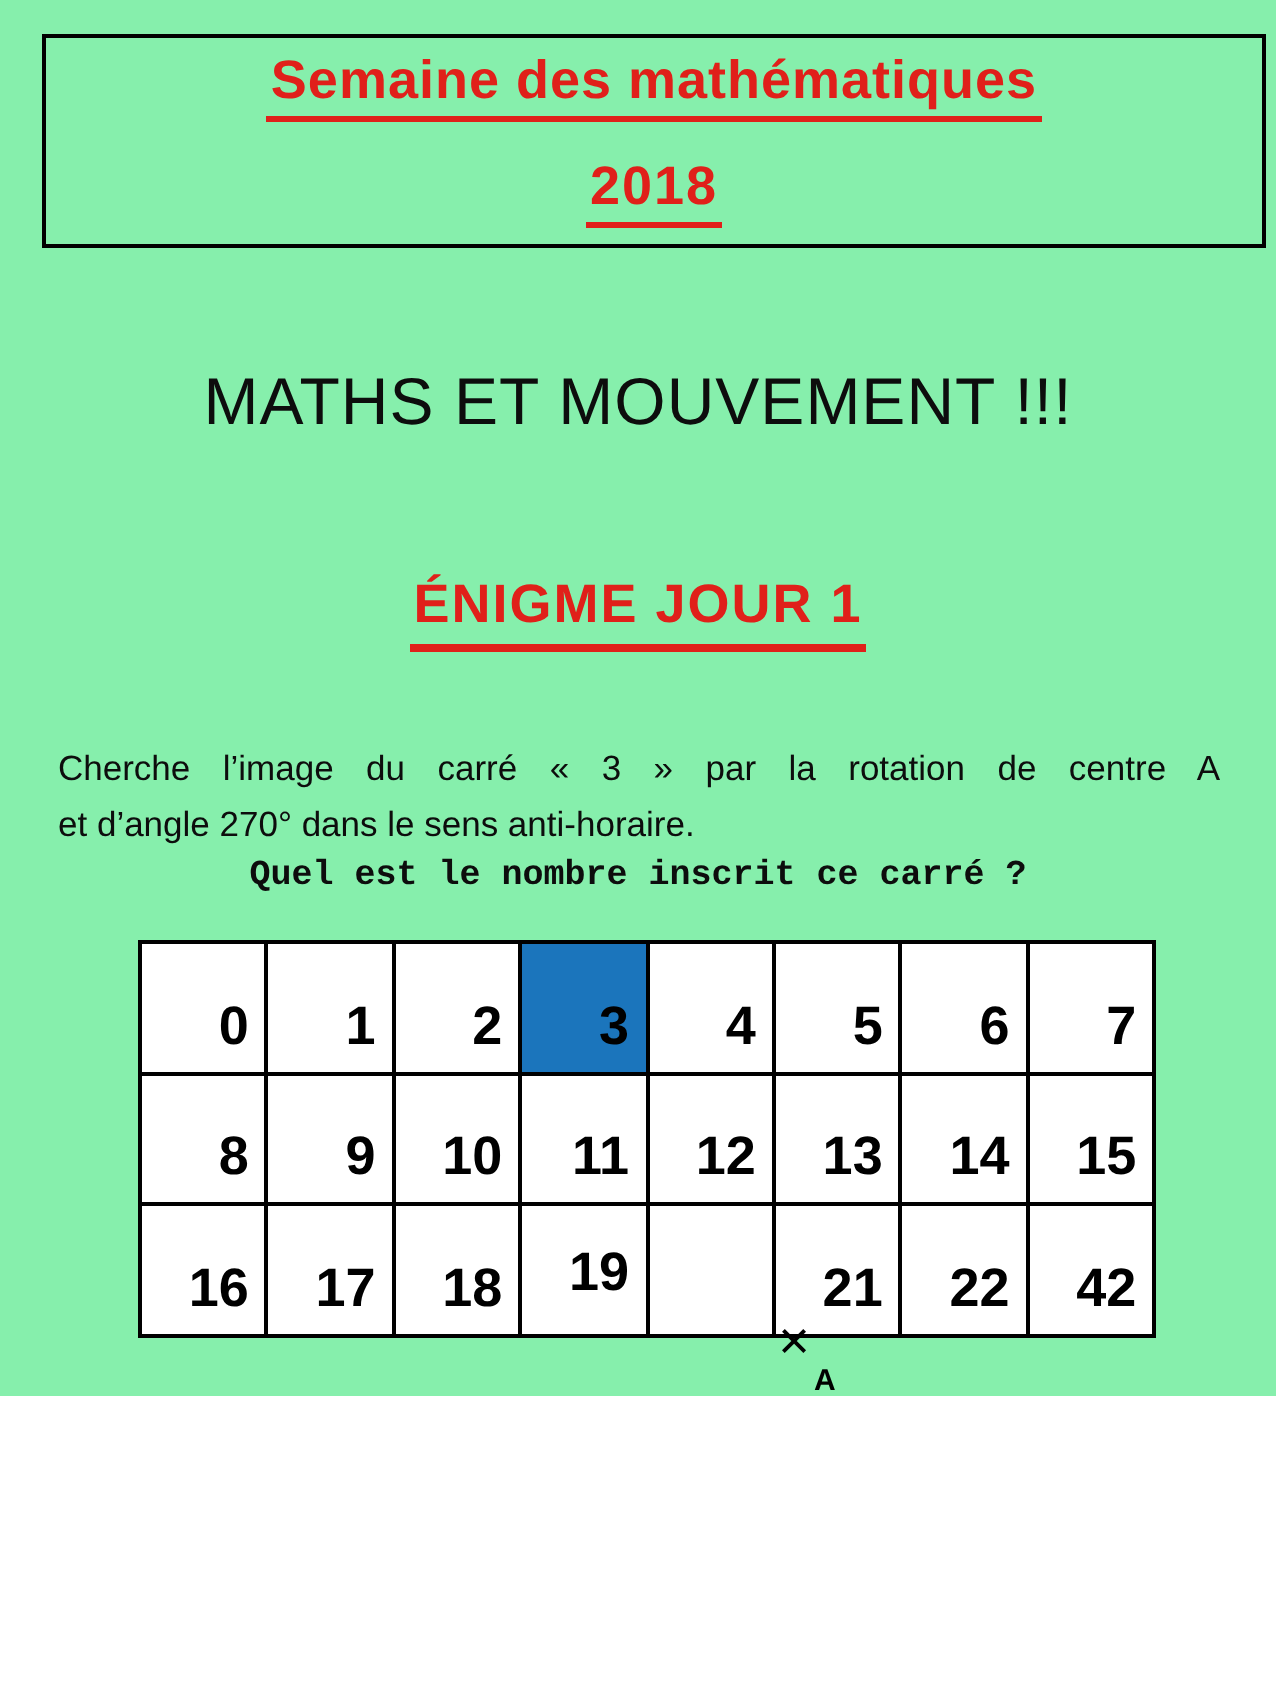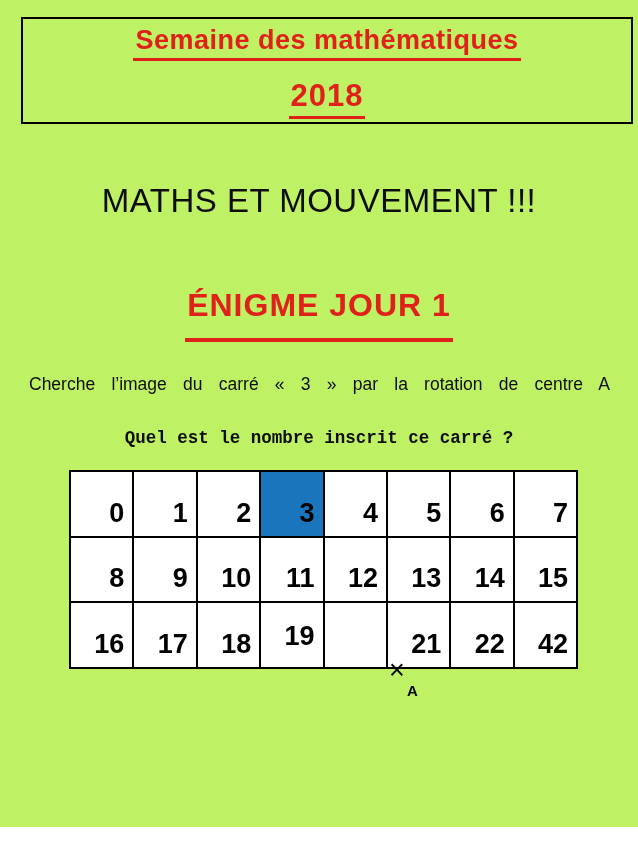--- a/index.html
+++ b/index.html
@@ -9,66 +9,66 @@
   }
   * { margin: 0; padding: 0; box-sizing: border-box; }
   html, body { background: #fff; }
   body {
     width: 638px;
     height: 850px;
     overflow: hidden;
     font-family: "Liberation Sans", "DejaVu Sans", sans-serif;
     color: var(--ink);
   }
-  .page { position: relative; width: 638px; height: 827px; background: #bef264; }
+  .page { position: relative; width: 638px; height: 698px; background: #86efac; }
 
   
   .header-box {
     position: absolute;
     left: 21px; top: 17px;
     width: 612px; height: 107px;
     border: 2px solid #000;
     text-align: center;
   }
   .header-title-row { margin-top: 6px; }
   .header-year-row  { margin-top: 17px; }
   .red-underline {
     display: inline-block;
     color: var(--red);
     font-weight: bold;
     border-bottom: 3px solid var(--red);
     padding: 0 2px 2px 2px;
     line-height: 1.15;
   }
   .header-title-row .red-underline { font-size: 27px; letter-spacing: 0.5px; }
-  .header-year-row  .red-underline { font-size: 31px; letter-spacing: 1px; }
+  .header-year-row  .red-underline { font-size: 27px; letter-spacing: 1px; }
 
   
   .subtitle {
     position: absolute;
     left: 0; top: 182px;
     width: 100%;
     text-align: center;
     font-size: 33px;
     letter-spacing: 0.5px;
     color: var(--ink);
   }
 
   
   .enigma {
     position: absolute;
     left: 0; top: 287px;
     width: 100%;
     text-align: center;
   }
   .enigma .red-underline {
-    font-size: 32px;
+    font-size: 27px;
     letter-spacing: 1px;
     border-bottom-width: 4px;
-    padding-bottom: 14px;
+    padding-bottom: 4px;
   }
 
   
   .problem {
     position: absolute;
     left: 29px; top: 370px;
     width: 581px;
     font-size: 17.5px;
     line-height: 28px;
     color: var(--ink);
@@ -143,20 +143,21 @@
   </div>
 
   <div class="subtitle">MATHS ET MOUVEMENT !!!</div>
 
   <div class="enigma">
     <span class="red-underline">ÉNIGME JOUR 1</span>
   </div>
 
   <div class="problem">
     <div class="problem-line-1">Cherche l’image du carré « 3 » par la rotation de centre A</div>
+    <div class="problem-line-2">et d’angle 270° dans le sens anti-horaire.</div>
   </div>
 
   <div class="question">Quel est le nombre inscrit ce carré ?</div>
 
   <div class="grid-wrap">
     <table class="grid">
       <tbody id="grid-body">
           <tr>
             <td>
               <span class="cell-num">0</span>

